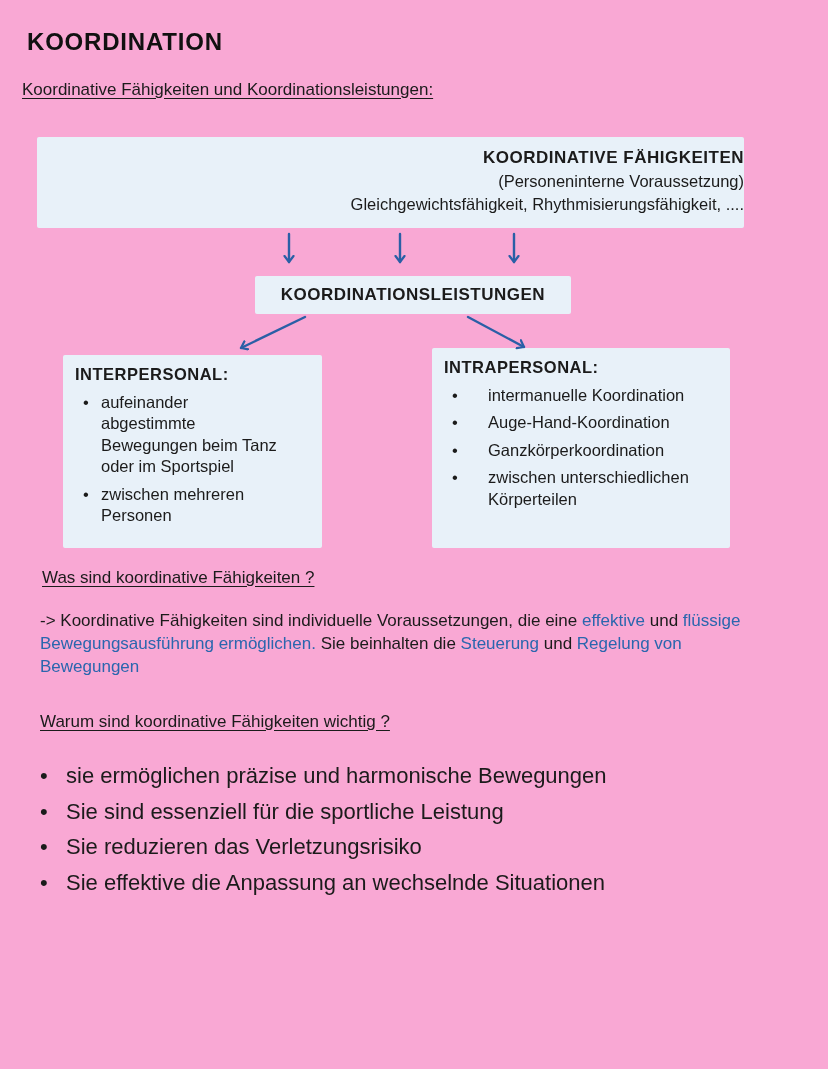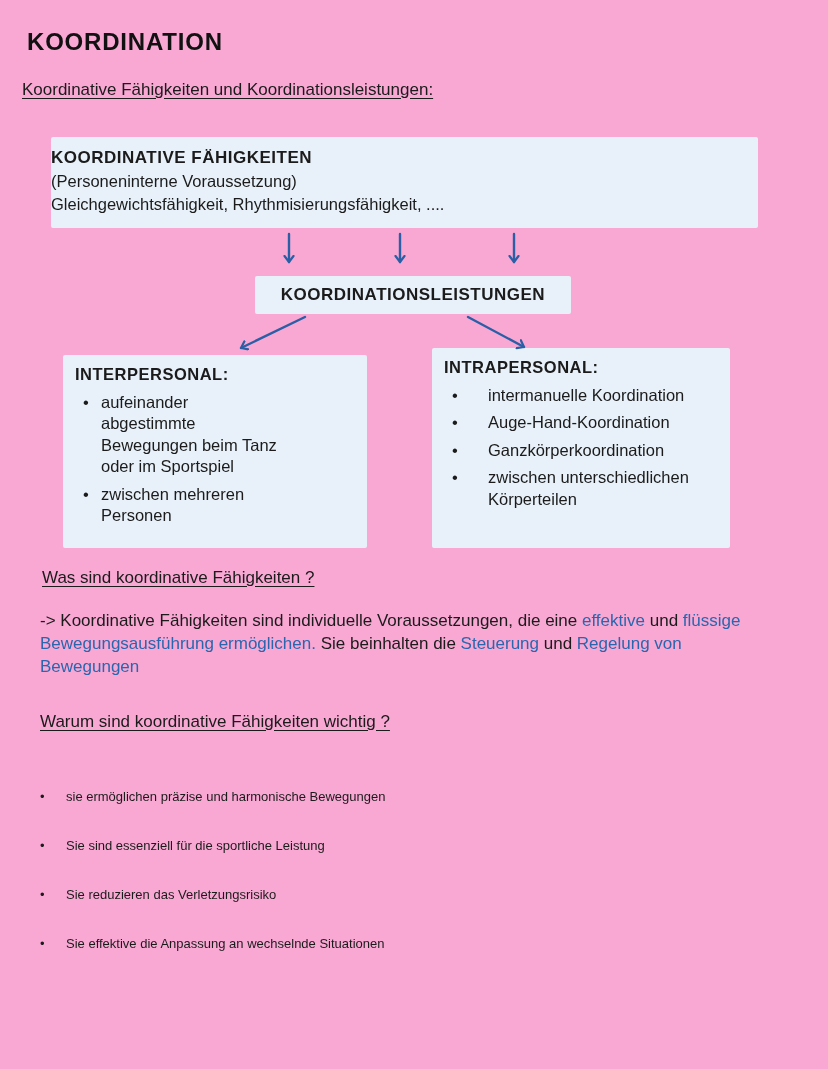--- a/index.html
+++ b/index.html
@@ -30,36 +30,37 @@
     font-size: 17px;
     text-decoration: underline;
     text-underline-offset: 3px;
   }
   .nbox {
     position: absolute;
     background: #e8f1f9;
     border-radius: 2px;
   }
   .box-top {
-    left: 51px; top: 137px;
+    left: 37px; top: 137px;
     width: 707px; height: 91px;
-    text-align: left;
+    text-align: right;
     padding-top: 11px;
+    padding-left: 48px;
   }
   .bt-title { font-weight: 800; font-size: 17px; letter-spacing: .5px; }
   .bt-line { font-size: 16.5px; margin-top: 4px; }
   .box-mid {
     left: 255px; top: 276px;
     width: 316px; height: 38px;
     display: flex; align-items: center; justify-content: center;
     font-weight: 800; font-size: 17px; letter-spacing: .5px;
   }
   .box-left {
     left: 63px; top: 355px;
-    width: 304px; height: 193px;
+    width: 259px; height: 193px;
     padding: 10px 12px;
   }
   .box-right {
     left: 432px; top: 348px;
     width: 298px; height: 200px;
     padding: 10px 12px;
   }
   .box-head { font-weight: 800; font-size: 16.5px; letter-spacing: .5px; margin-bottom: 8px; }
   ul.box-list { list-style: none; }
   ul.box-list li { position: relative; font-size: 16.5px; line-height: 1.3; margin-bottom: 6px; }
@@ -86,23 +87,22 @@
   #imp-heading { left: 40px; top: 712px; }
   ul.main-list {
     position: absolute;
     left: 38px; top: 758px;
     width: 742px;
     list-style: none;
   }
   ul.main-list li {
     position: relative;
     padding-left: 28px;
-    font-size: 13px;
+    font-size: 22px;
     line-height: 1.62;
-    margin-top: 28px;
   }
   ul.main-list li::before { content: "\2022"; position: absolute; left: 2px; }
 </style>
 </head>
 <body>
 
 <div class="page">
 
   <h1 class="title">KOORDINATION</h1>
 

